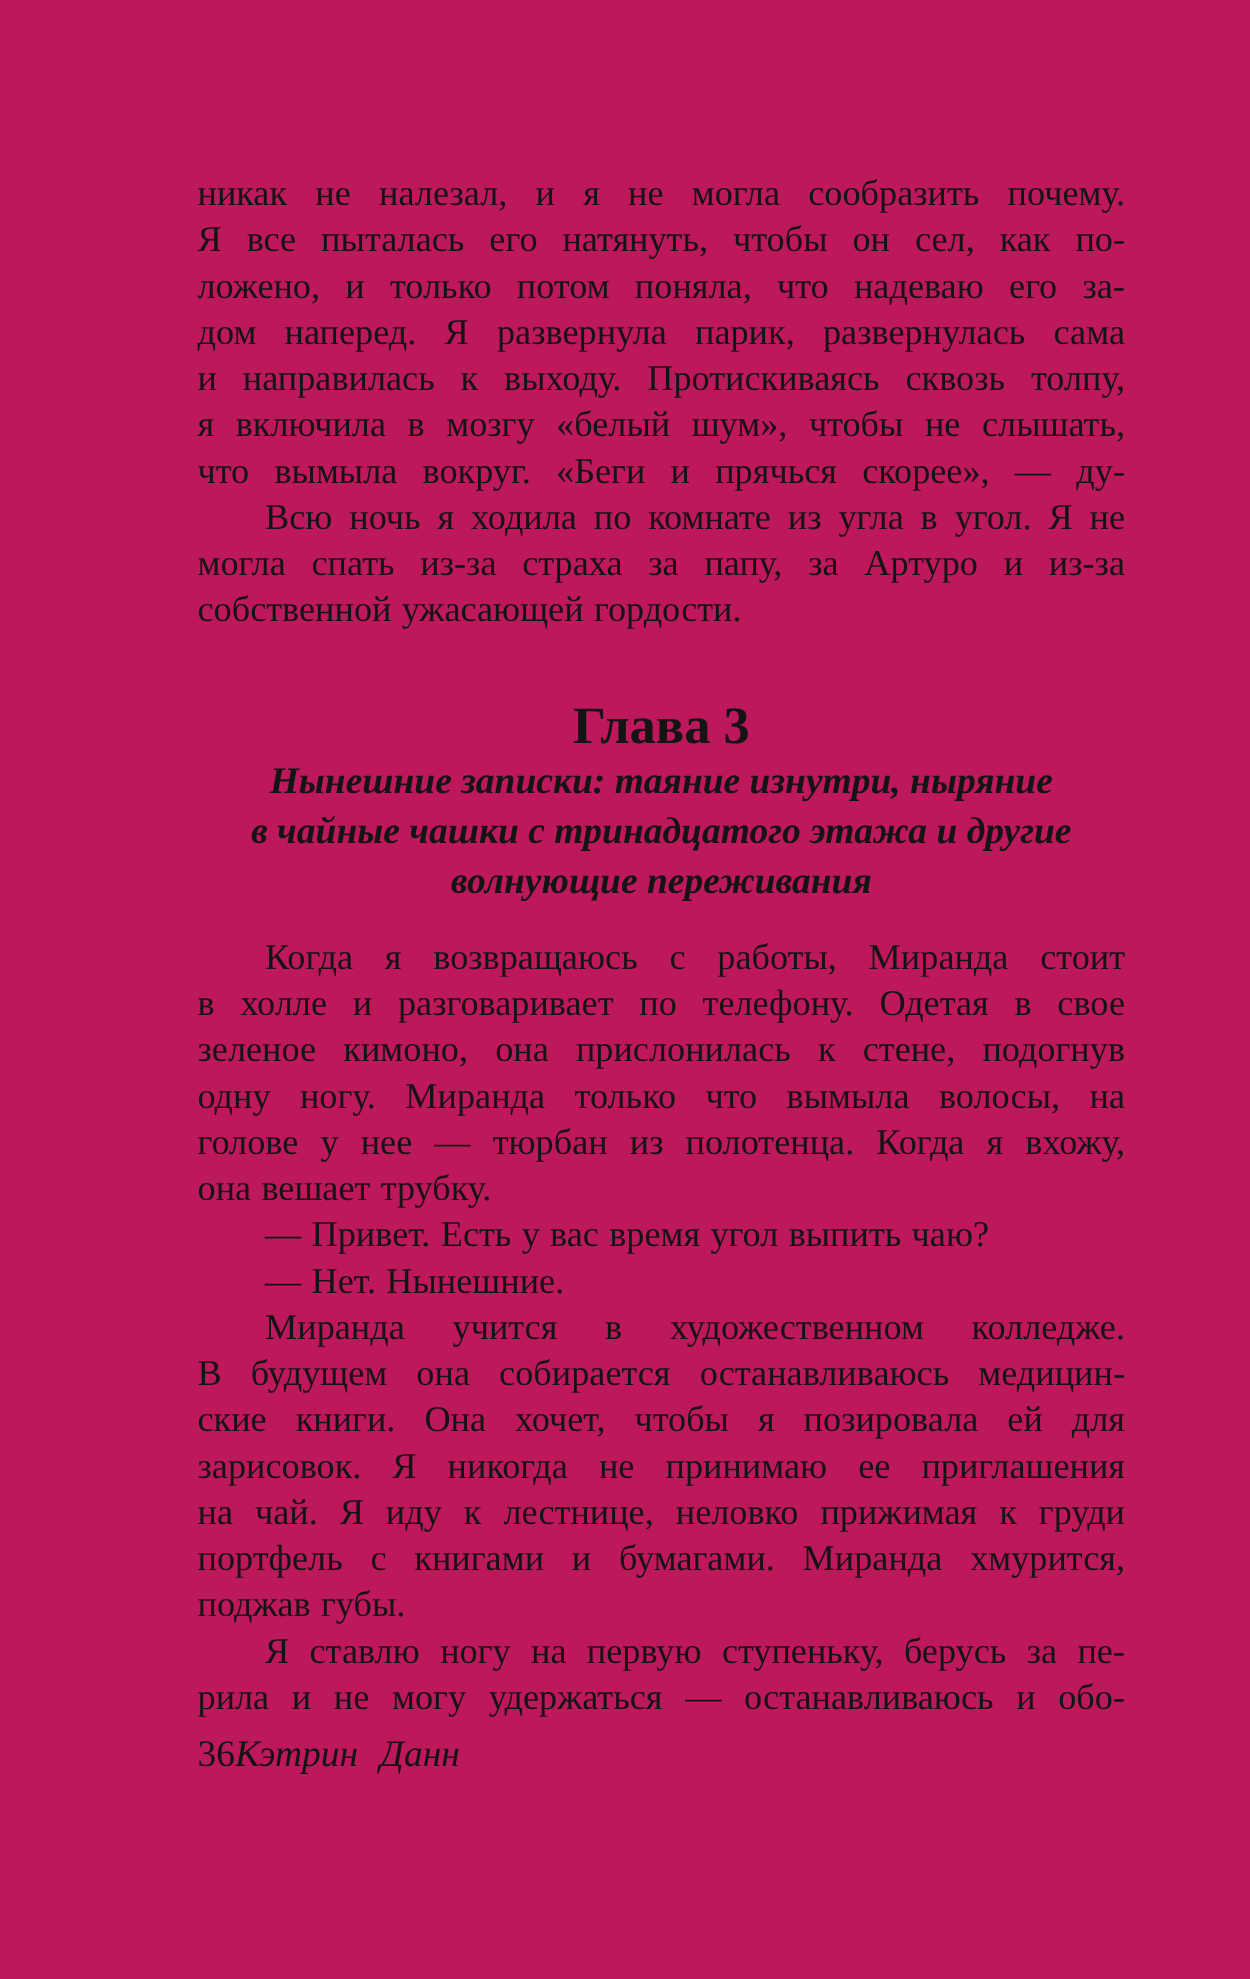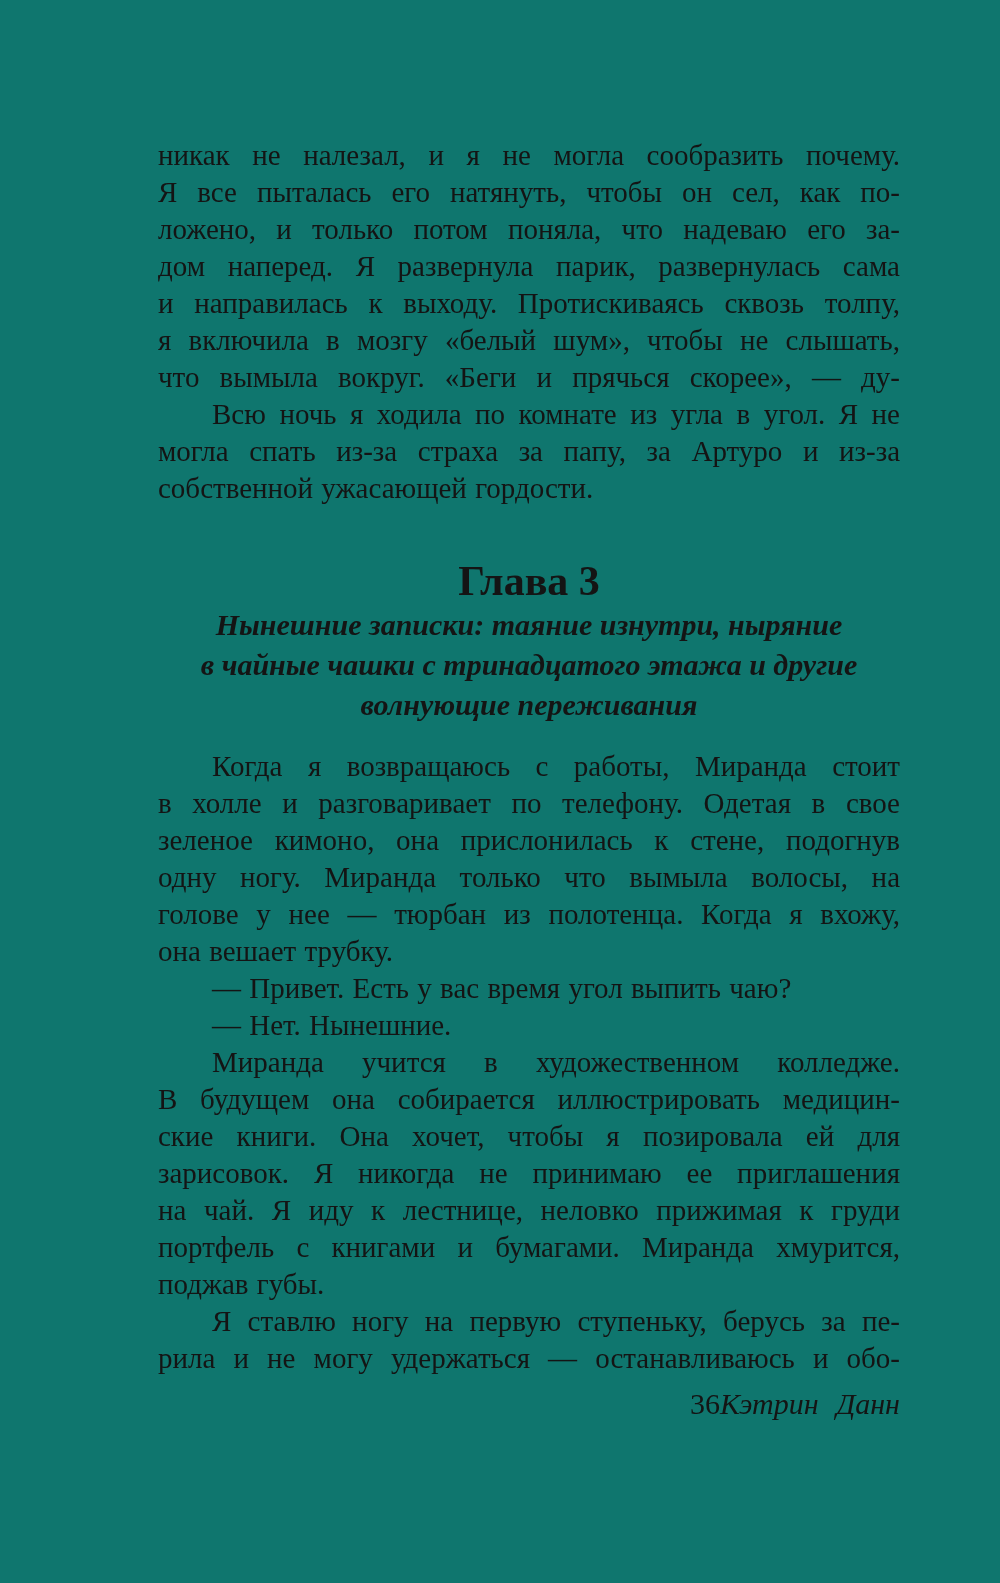--- a/index.html
+++ b/index.html
@@ -4,21 +4,21 @@
 <style>
   html, body {
     margin: 0;
     padding: 0;
     background: #ffffff;
   }
   .page {
     position: relative;
     width: 1000px;
     height: 1583px;
-    background: #0f766e;
+    background: #be185d;
     color: #141414;
     font-family: "Liberation Serif", serif;
     overflow: hidden;
   }
   .content {
     position: absolute;
     left: 158px;
     top: 137px;
     width: 742px;
   }
@@ -56,21 +56,21 @@
     text-align: center;
   }
   .sub-line {
     text-align: center;
   }
   .body-text.after-heading {
     margin-top: 23px;
   }
   .footer {
     display: flex;
-    justify-content: flex-end;
+    justify-content: flex-start;
     align-items: baseline;
     margin-top: 8px;
     font-size: 30px;
     line-height: 37px;
   }
   .page-number {
     font-style: normal;
   }
   .running-author {
     font-style: italic;
@@ -118,21 +118,21 @@
           <div class="line no-just">она вешает трубку.</div>
         </div>
         <div class="para">
           <div class="line no-just indent">— Привет. Есть у вас время угол выпить чаю?</div>
         </div>
         <div class="para">
           <div class="line no-just indent">— Нет. Нынешние.</div>
         </div>
         <div class="para">
           <div class="line indent">Миранда учится в художественном колледже.</div>
-          <div class="line">В будущем она собирается иллюстрировать медицин-</div>
+          <div class="line">В будущем она собирается останавливаюсь медицин-</div>
           <div class="line">ские книги. Она хочет, чтобы я позировала ей для</div>
           <div class="line">зарисовок. Я никогда не принимаю ее приглашения</div>
           <div class="line">на чай. Я иду к лестнице, неловко прижимая к груди</div>
           <div class="line">портфель с книгами и бумагами. Миранда хмурится,</div>
           <div class="line no-just">поджав губы.</div>
         </div>
         <div class="para">
           <div class="line indent">Я ставлю ногу на первую ступеньку, берусь за пе-</div>
           <div class="line">рила и не могу удержаться — останавливаюсь и обо-</div>
         </div>

